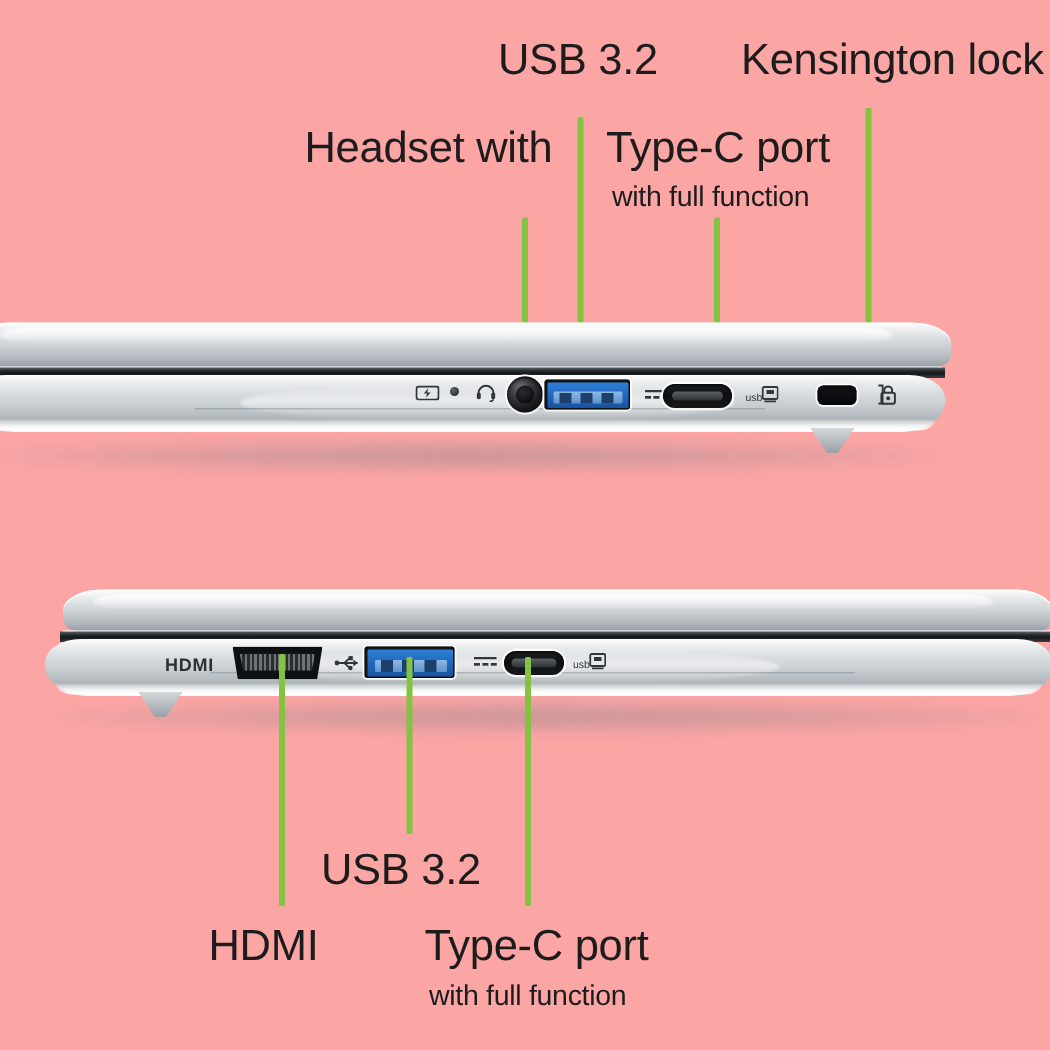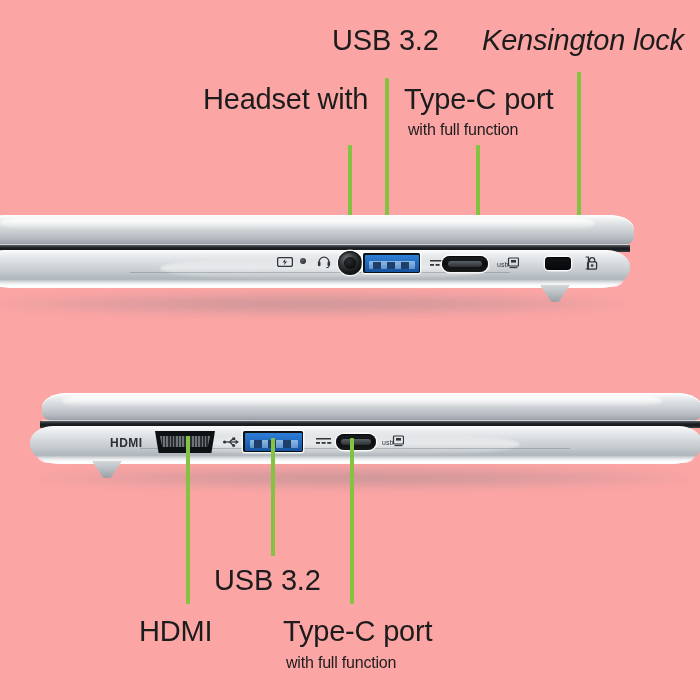--- a/index.html
+++ b/index.html
@@ -23,21 +23,21 @@
   
   .label {
     position: absolute;
     color: #1c1c1c;
     font-weight: 400;
     white-space: nowrap;
     letter-spacing: -0.2px;
     line-height: 1;
   }
   .label.big   { font-size: 29px; }
-  .label.small { font-size: 16px; text-align: right; }
+  .label.small { font-size: 19px; text-align: right; }
 
   
   .leader {
     position: absolute;
     width: 4px;
     background: #84c341;
     border-radius: 1px;
   }
 
   
@@ -260,21 +260,21 @@
     background: radial-gradient(circle at 35% 32%, #5e6468, #1d2023);
   }
 </style>
 </head>
 <body>
 
 <div id="stage">
 
   <div class="label big" style="left:332px; top:26px;">USB 3.2</div>
 
-  <div class="label big" style="left:482px; top:26px;font-style:italic;">Kensington lock</div>
+  <div class="label big" style="left:494px; top:26px;">Kensington lock</div>
 
   <div class="label big" style="left:203px; top:85px;">Headset with</div>
 
   <div class="label big" style="left:404px; top:85px;">Type-C port</div>
 
   <div class="label small" style="left:408px; top:122px;">with full function</div>
 
   <div class="leader" style="left:348px; top:145px; height:118px;"></div>
   <div class="leader" style="left:385px; top:78px; height:182px;"></div>
   <div class="leader" style="left:476px; top:145px; height:118px;"></div>

